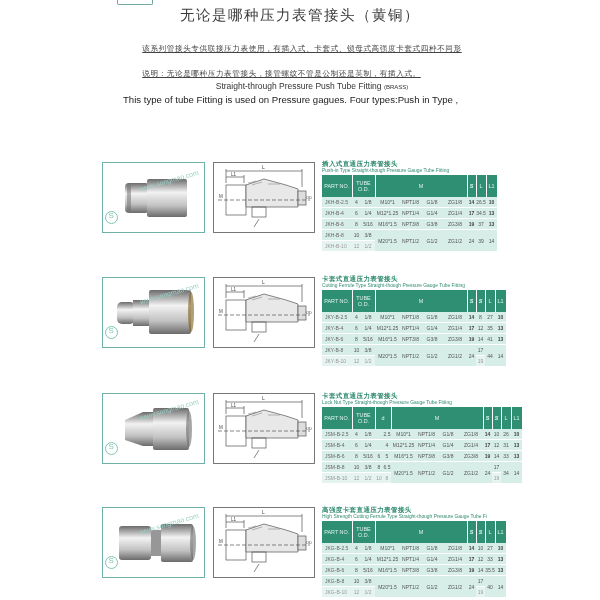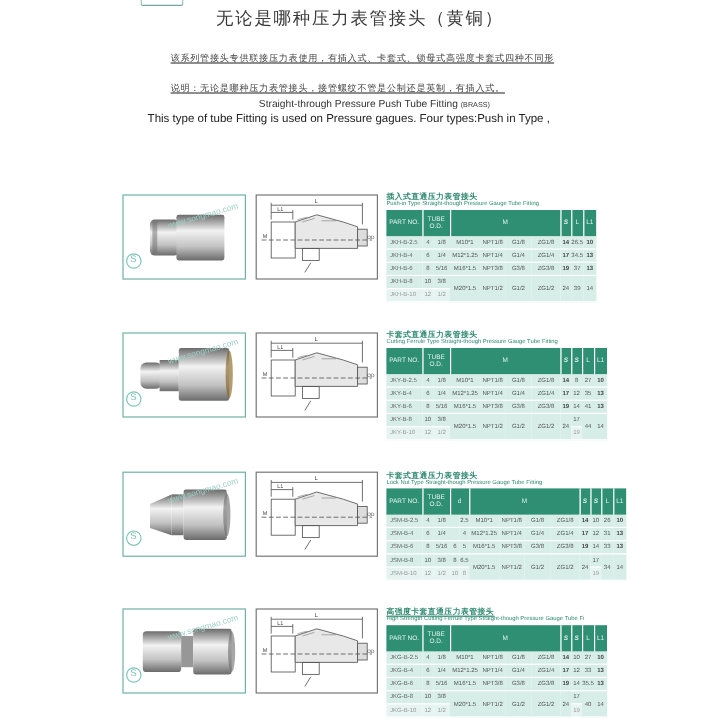--- a/index.html
+++ b/index.html
@@ -476,21 +476,21 @@
     <g stroke="#777" stroke-width=".5">
       <line x1="34" y1="20" x2="42" y2="18"></line>
             <line x1="38" y1="22" x2="48" y2="19"></line>
             <line x1="54" y1="21" x2="66" y2="21"></line>
     </g>
     <text x="48" y="6" font-size="5" fill="#444">L</text>
           <text x="17" y="13" font-size="4.5" fill="#444">L1</text>
     <text x="5" y="35" font-size="4.5" fill="#444">M</text>
           <text x="92" y="36" font-size="4" fill="#444">OD</text>
   </svg></div>
-      <div class="tbl-title-cn" style="top: 506px; text-decoration: underline;">高强度卡套直通压力表管接头</div>
+      <div class="tbl-title-cn" style="top: 506px;">高强度卡套直通压力表管接头</div>
       <div class="tbl-title-en" style="top: 514px;">High Strength Cutting Ferrule  Type Straight-though Pressure Gauge Tube Fi</div>
       <table class="spec" style="top: 521px; width: 184px;">
         <colgroup>
           <col style="width:30px">
           <col style="width:9px">
           <col style="width:14px">
           <col style="width:25px">
           <col style="width:21px">
           <col style="width:22px">
           <col style="width:24px">

